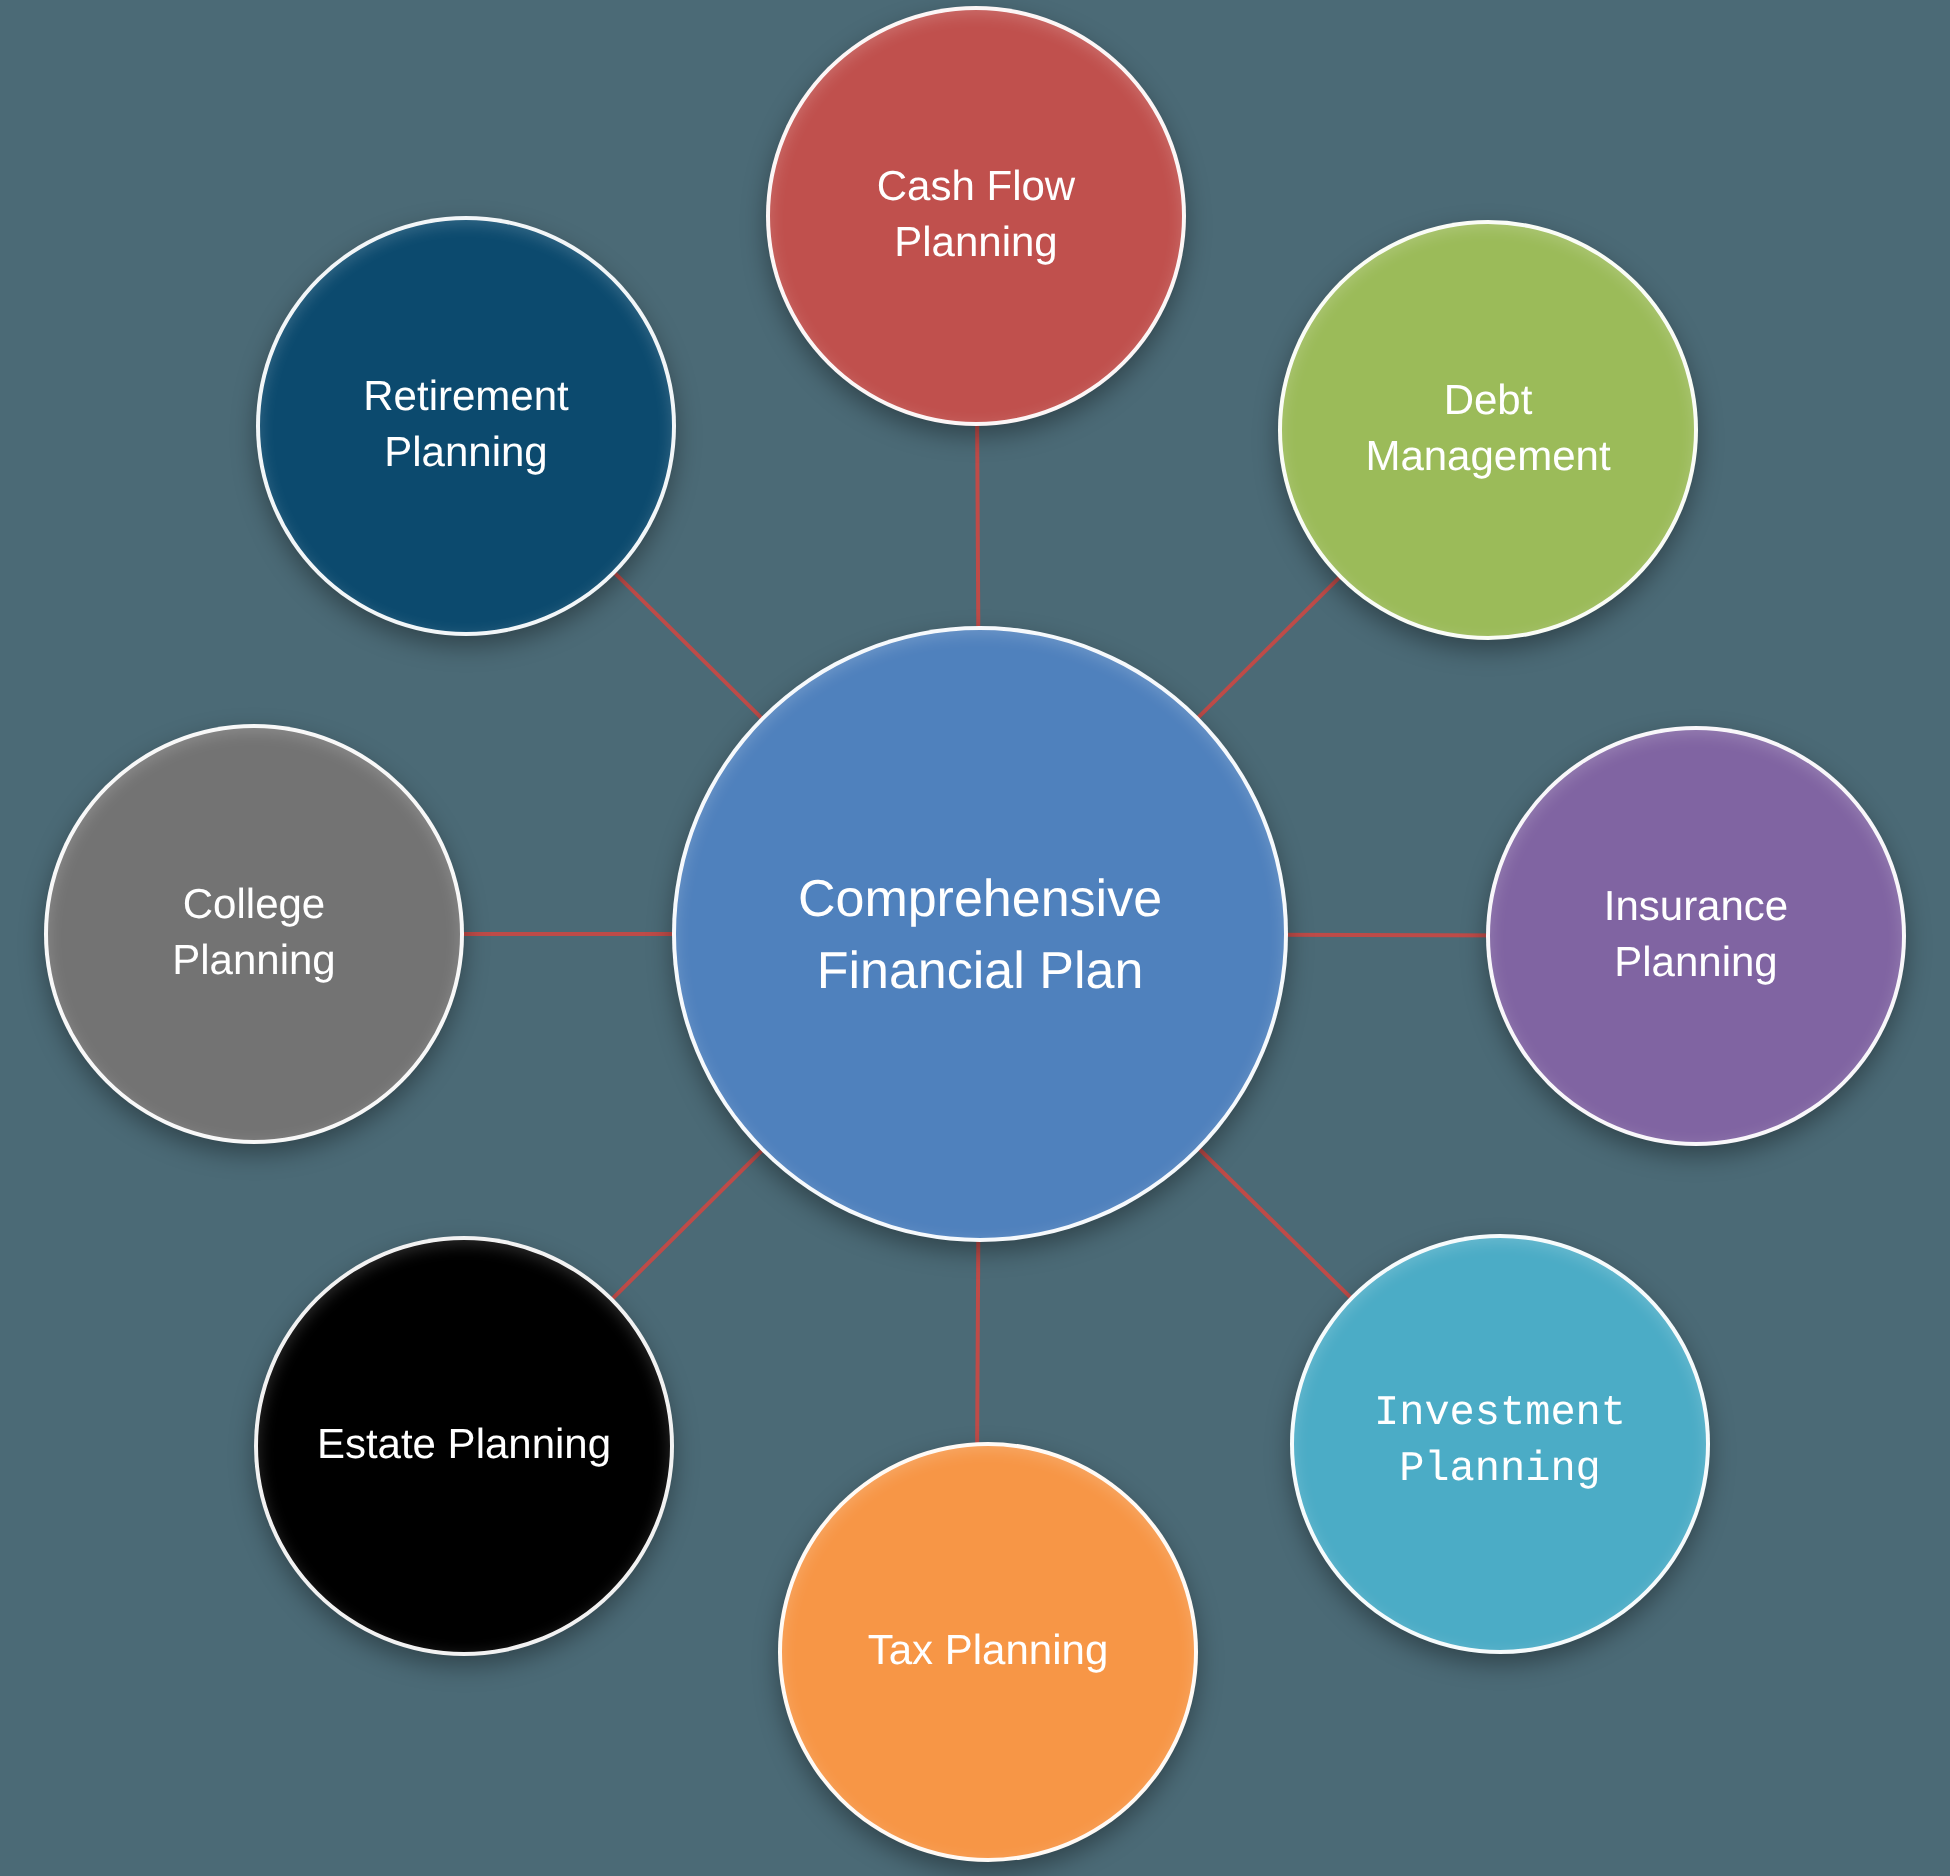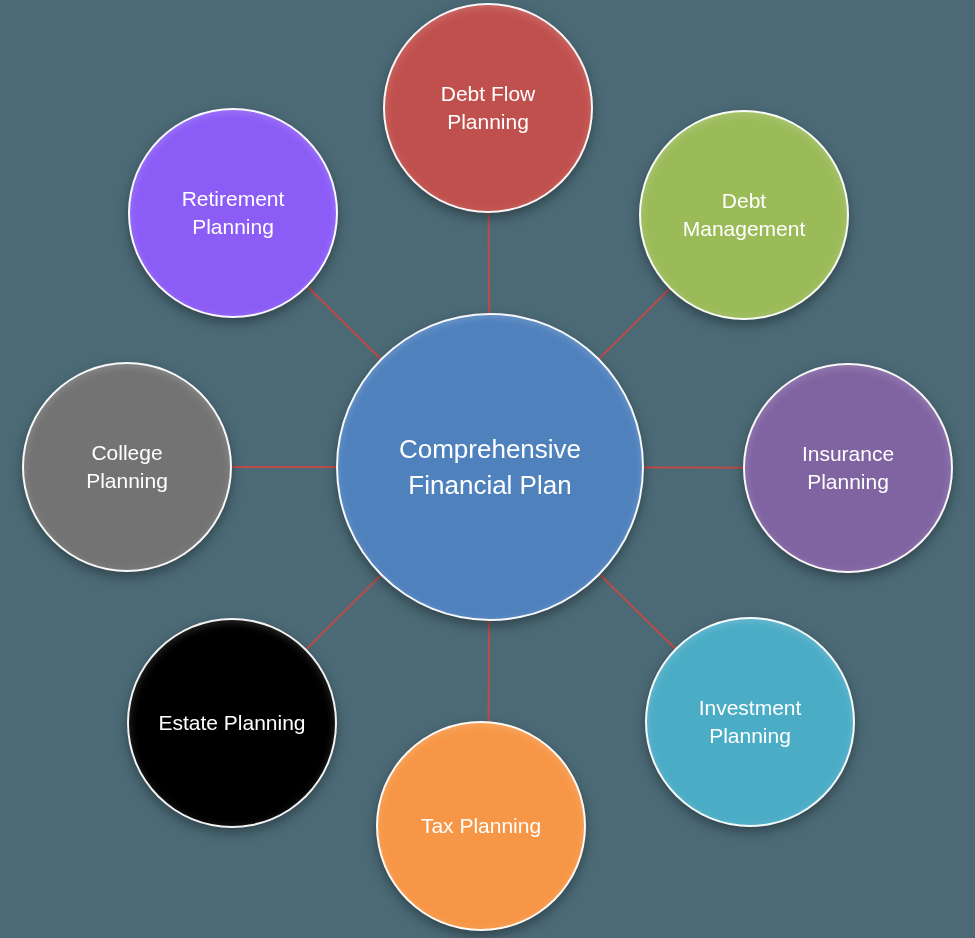--- a/index.html
+++ b/index.html
@@ -47,21 +47,21 @@
     font-size: 26px;
     line-height: 1.4;
   }
   .label { display: block; max-width: 150px; }
   .center-node .label { max-width: 235px; }
 
   .pos-cash       { left: 383px; top: 3px;   }
   .pos-debt       { left: 639px; top: 110px; }
   .pos-insurance  { left: 743px; top: 363px; }
   .pos-investment { left: 645px; top: 617px; }
-  .pos-tax        { left: 376px; top: 721px; }
+  .pos-tax        { left: 389px; top: 721px; }
   .pos-estate     { left: 127px; top: 618px; }
   .pos-college    { left: 22px;  top: 362px; }
   .pos-retirement { left: 128px; top: 108px; }
 </style>
 </head>
 <body style="background: rgb(75, 106, 118);">
 
 <div class="canvas">
 
   <svg class="connectors" width="975" height="938" viewBox="0 0 975 938">
@@ -73,44 +73,44 @@
     <line x1="490" y1="467" x2="232" y2="723" stroke-width="2" stroke="#BE4B48"></line>
     <line x1="490" y1="467" x2="127" y2="467" stroke-width="2" stroke="#BE4B48"></line>
     <line x1="490" y1="467" x2="233" y2="213" stroke-width="2" stroke="#BE4B48"></line>
   </svg>
 
   <div class="node center-node" style="background: rgb(79, 129, 189);">
     <span class="label">Comprehensive Financial Plan</span>
   </div>
 
   <div class="node satellite pos-cash" style="background: rgb(192, 80, 77);">
-    <span class="label">Debt Flow Planning</span>
+    <span class="label">Cash Flow Planning</span>
   </div>
 
   <div class="node satellite pos-debt" style="background: rgb(155, 187, 89);">
     <span class="label">Debt Management</span>
   </div>
 
   <div class="node satellite pos-insurance" style="background: rgb(128, 100, 162);">
     <span class="label">Insurance Planning</span>
   </div>
 
-  <div class="node satellite pos-investment" style="background: rgb(75, 172, 198);">
+  <div class="node satellite pos-investment" style="background: rgb(75, 172, 198); font-family: Liberation Mono, monospace;">
     <span class="label">Investment Planning</span>
   </div>
 
   <div class="node satellite pos-tax" style="background: rgb(247, 150, 70);">
     <span class="label">Tax Planning</span>
   </div>
 
   <div class="node satellite pos-estate" style="background: #000000;">
     <span class="label">Estate Planning</span>
   </div>
 
   <div class="node satellite pos-college" style="background: #737373;">
     <span class="label">College Planning</span>
   </div>
 
-  <div class="node satellite pos-retirement" style="background: #8b5cf6;">
+  <div class="node satellite pos-retirement" style="background: #0c4a6e;">
     <span class="label">Retirement Planning</span>
   </div>
 
 </div>
 
 </body></html>

